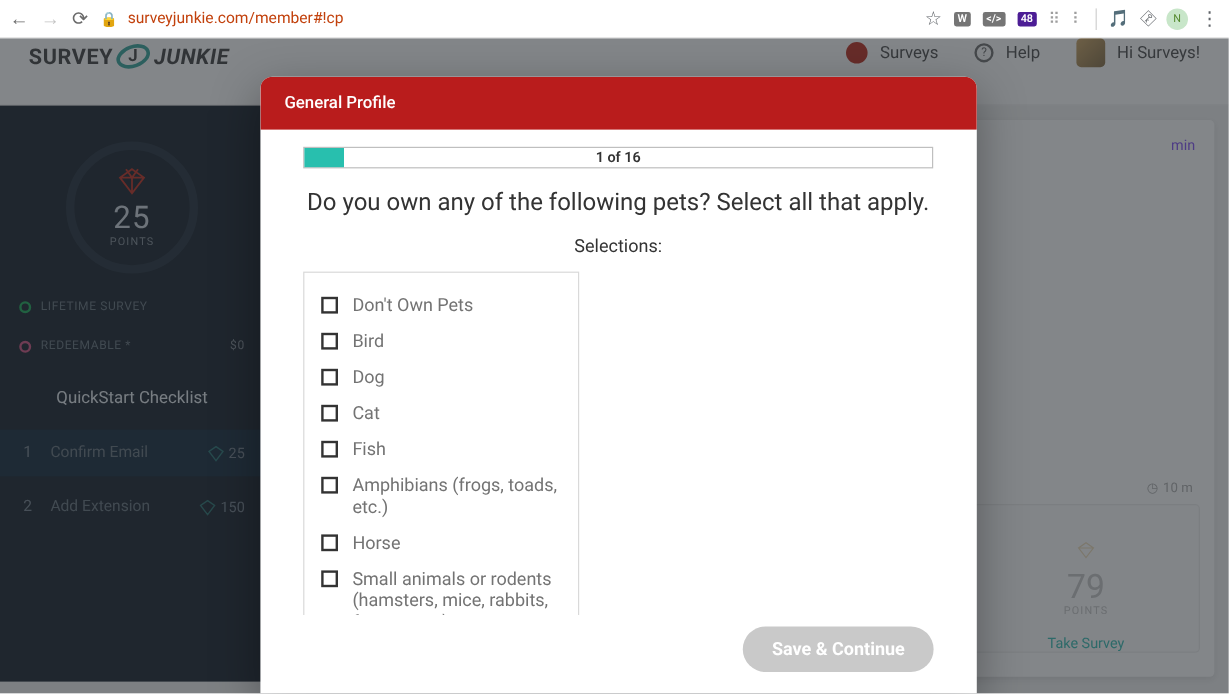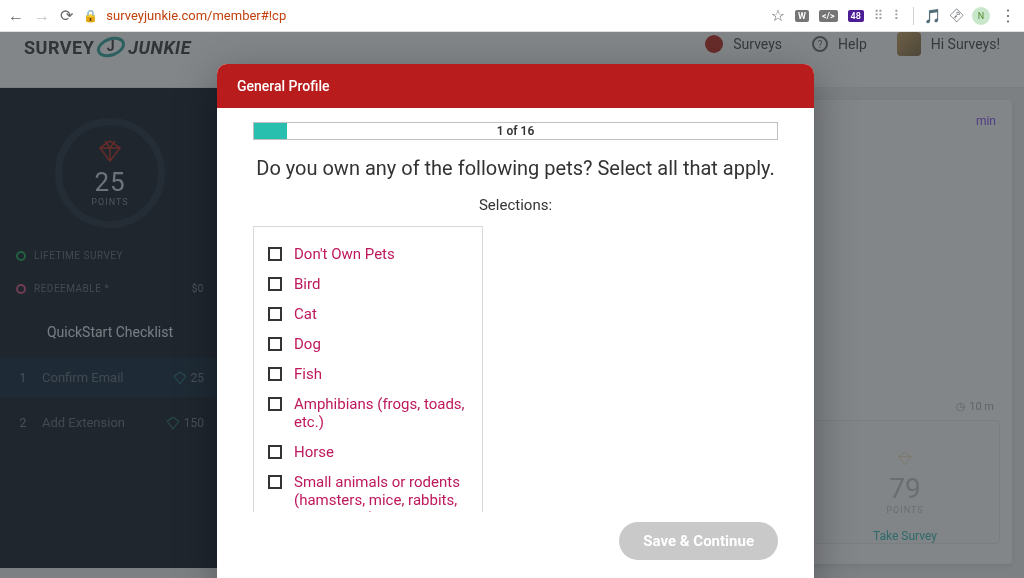--- a/index.html
+++ b/index.html
@@ -59,21 +59,21 @@
   .overlay{ position:absolute; inset:0; background:rgba(30,34,40,.55);}
   .modal{ position:absolute; left:217px; top:32px; right:210px; bottom:0; background:#fff; border-radius:10px 10px 0 0; box-shadow:0 12px 40px rgba(0,0,0,.35); display:flex; flex-direction:column; overflow:hidden;}
   .modal-head{ background:#b91c1c; color:#fff; padding:14px 20px; font-size:14px; font-weight:500;}
   .modal-body{ padding:14px 36px 10px; overflow:auto;}
   .progress-wrap{ border:1px solid #bfbfbf; height:18px; position:relative; margin:0 0 4px;padding-left:36px;}
   .progress-fill{ position:absolute; top:0; left:0; bottom:0; width:6.25%; background:#28bfae;}
   .progress-text{ position:absolute; left:0; right:0; top:0; bottom:0; display:flex; align-items:center; justify-content:center; font-size:12px; font-weight:600; color:#333;}
   .question{ margin-top:16px; font-size:20px; color:#333;text-align:center;}
   .selections-title{ text-align:center; margin-top:16px; font-size:15px; color:#333;}
   .options-box{ margin-top:12px; border:1px solid #d9d9d9; width:230px; padding:12px 14px;}
-  .option{ display:flex; align-items:flex-start; gap:12px; padding:6px 0; font-size:15px; color:#be185d; cursor:pointer;}
+  .option{ display:flex; align-items:flex-start; gap:12px; padding:6px 0; font-size:15px; color:#737373; cursor:pointer;}
   .option .chk{ min-width:14px; height:14px; border:2px solid #333; margin-top:2px;}
   .modal-foot{ margin-top:auto; padding:10px 36px 18px; display:flex; justify-content:flex-end;}
   .save-btn{ background:#c9c9c9; color:#fff; border-radius:22px; padding:10px 24px; font-size:15px; font-weight:700; cursor:not-allowed;}
 </style>
 </head>
 <body>
 
 <div class="chrome">
   <span class="nav-btn">←</span>
   <span class="nav-btn" style="opacity:.4">→</span>
@@ -195,25 +195,25 @@
         <div class="option">
             <span class="chk"></span>
             <span>Don't Own Pets</span>
           </div>
         <div class="option">
             <span class="chk"></span>
             <span>Bird</span>
           </div>
         <div class="option">
             <span class="chk"></span>
+            <span>Dog</span>
+          </div>
+        <div class="option">
+            <span class="chk"></span>
             <span>Cat</span>
-          </div>
-        <div class="option">
-            <span class="chk"></span>
-            <span>Dog</span>
           </div>
         <div class="option">
             <span class="chk"></span>
             <span>Fish</span>
           </div>
         <div class="option">
             <span class="chk"></span>
             <span>Amphibians (frogs, toads, etc.)</span>
           </div>
         <div class="option">

